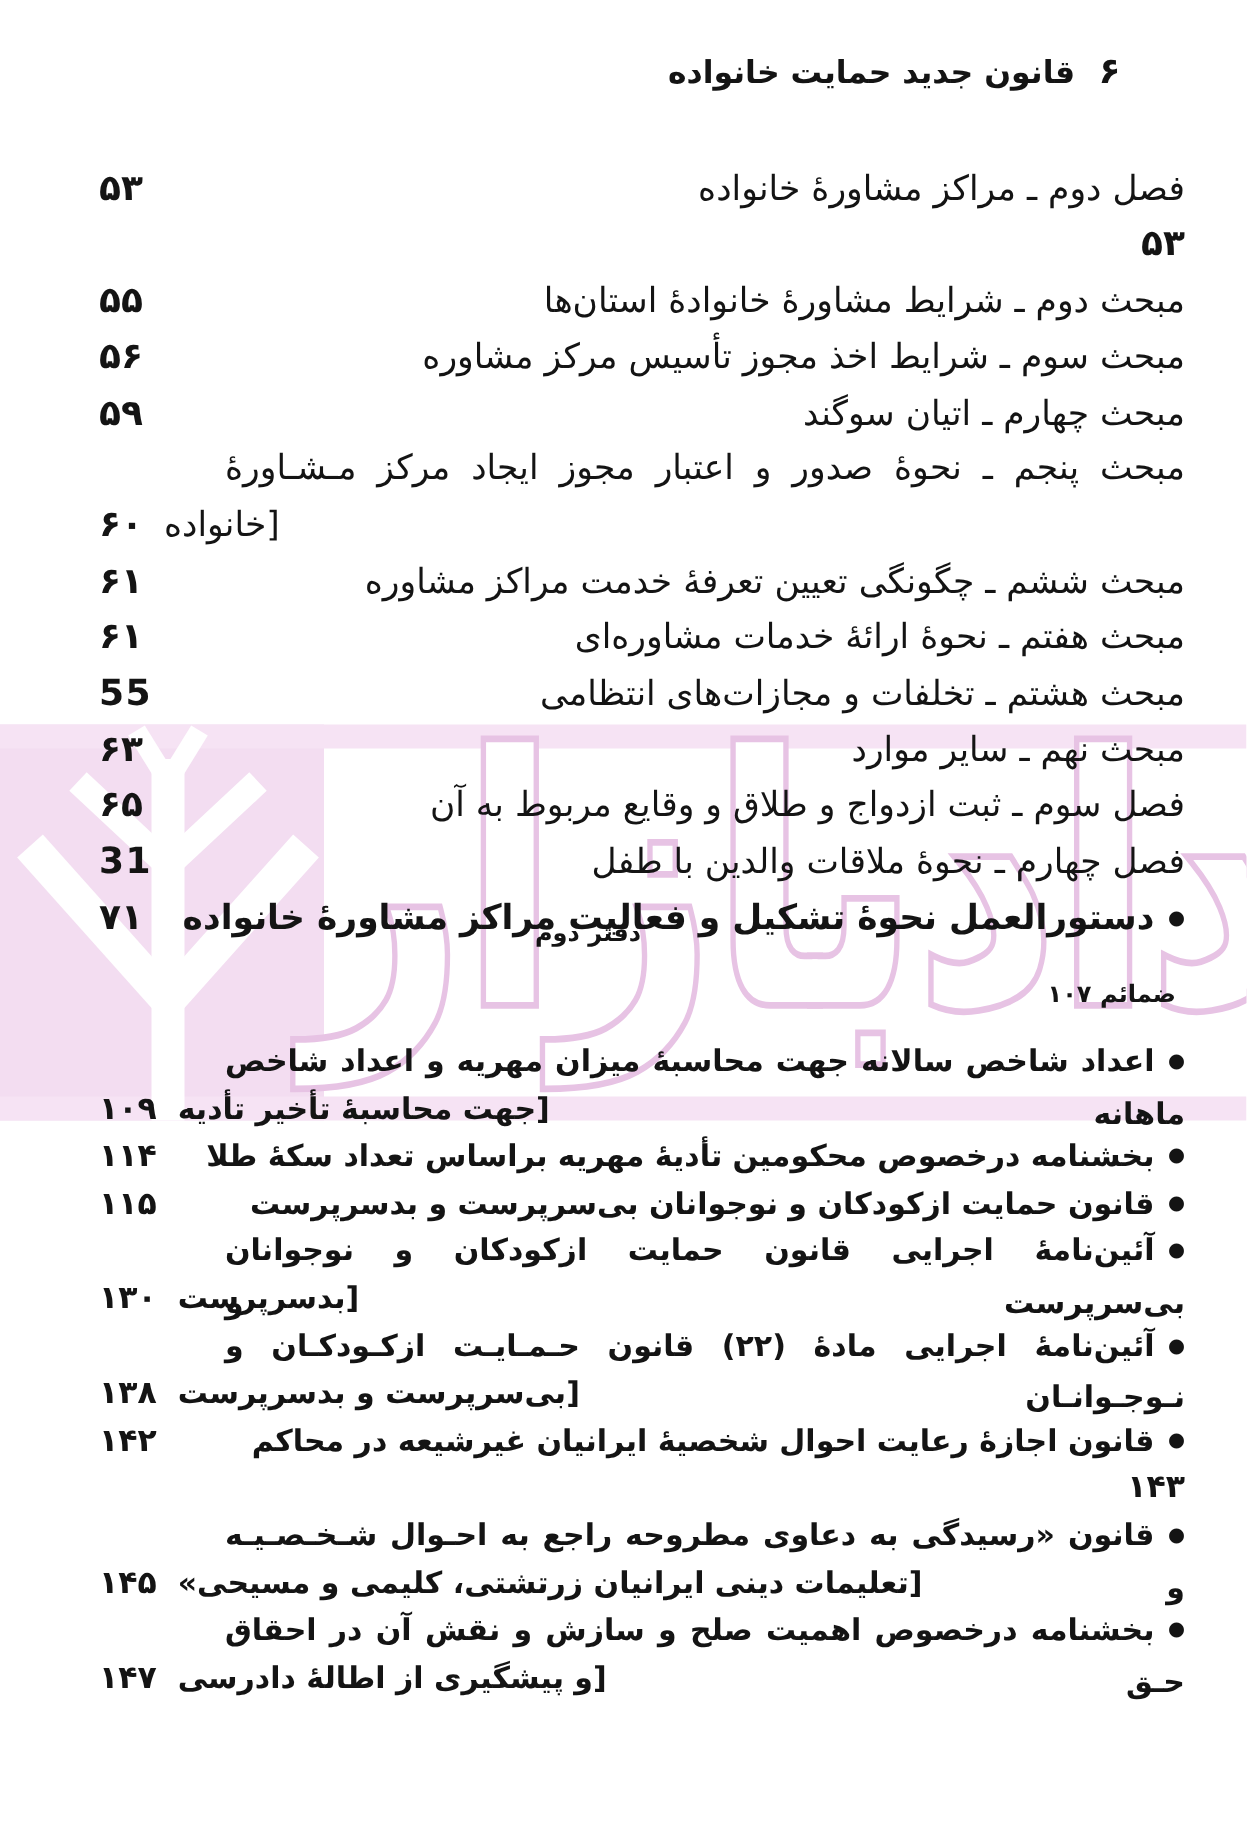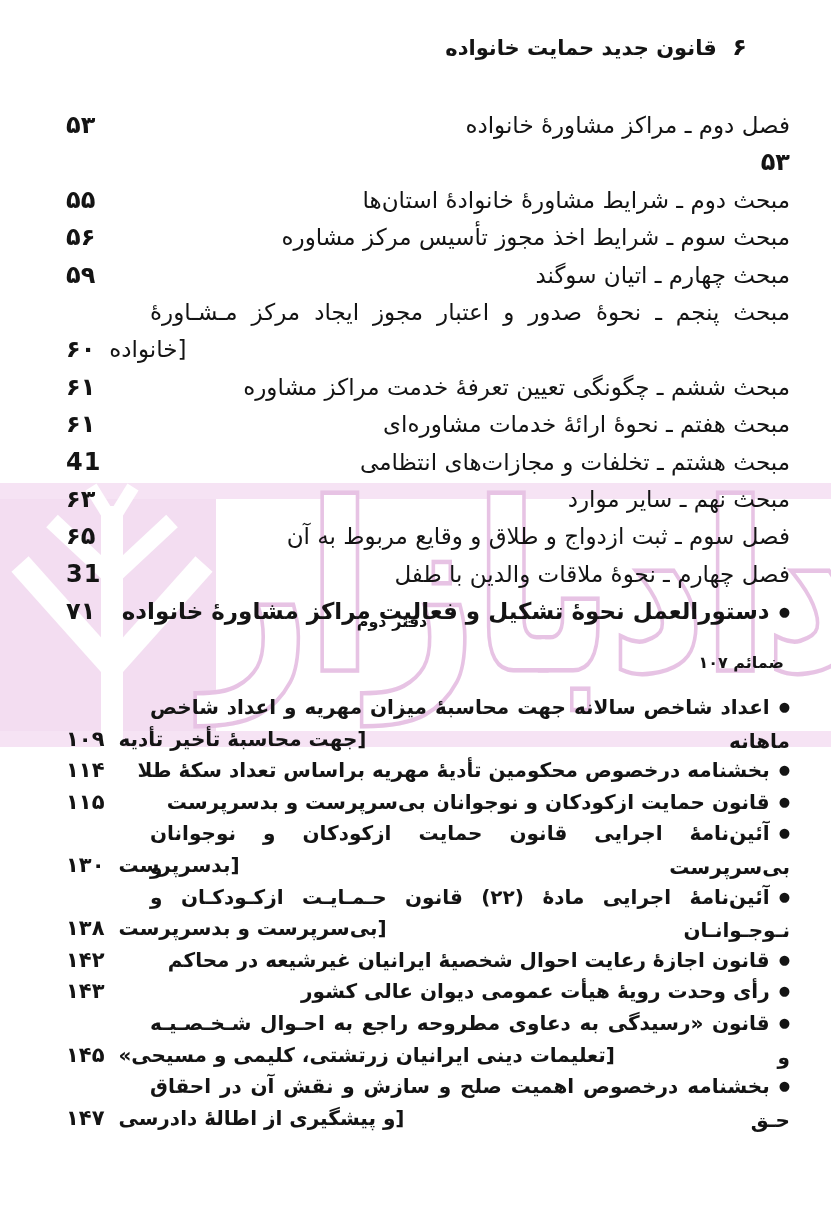--- a/index.html
+++ b/index.html
@@ -84,21 +84,21 @@
     <div class="row">
       <span class="t"><span class="title">مبحث ششم ـ چگونگی تعیین تعرفهٔ خدمت مراکز مشاوره</span></span>
       <span class="num">۶۱</span>
     </div>
     <div class="row">
       <span class="t"><span class="title">مبحث هفتم ـ نحوهٔ ارائهٔ خدمات مشاوره‌ای</span></span>
       <span class="num">۶۱</span>
     </div>
     <div class="row">
       <span class="t"><span class="title">مبحث هشتم ـ تخلفات و مجازات‌های انتظامی</span></span>
-      <span class="num">41</span>
+      <span class="num">55</span>
     </div>
     <div class="row">
       <span class="t"><span class="title">مبحث نهم ـ سایر موارد</span></span>
       <span class="num">۶۳</span>
     </div>
     <div class="row">
       <span class="t"><span class="title">فصل سوم ـ ثبت ازدواج و طلاق و وقایع مربوط به آن</span></span>
       <span class="num">۶۵</span>
     </div>
     <div class="row">
@@ -141,21 +141,20 @@
     <div class="row justify"><span class="t"><span class="bullet">●</span><span class="title">آئین‌نامهٔ اجرایی مادهٔ (۲۲) قانون حـمـایـت ازکـودکـان و نـوجـوانـان</span></span></div>
     <div class="row cont">
       <span class="t"><span class="title">[بی‌سرپرست و بدسرپرست</span></span>
       <span class="num">۱۳۸</span>
     </div>
     <div class="row">
       <span class="t"><span class="bullet">●</span><span class="title">قانون اجازهٔ رعایت احوال شخصیهٔ ایرانیان غیرشیعه در محاکم</span></span>
       <span class="num">۱۴۲</span>
     </div>
     <div class="row">
-      <span class="t"><span class="bullet">●</span><span class="title">رأی وحدت رویهٔ هیأت عمومی دیوان عالی کشور</span></span>
       <span class="num">۱۴۳</span>
     </div>
     <div class="row justify"><span class="t"><span class="bullet">●</span><span class="title">قانون «رسیدگی به دعاوی مطروحه راجع به احـوال شـخـصـیـه و</span></span></div>
     <div class="row cont">
       <span class="t"><span class="title">[تعلیمات دینی ایرانیان زرتشتی، کلیمی و مسیحی»</span></span>
       <span class="num">۱۴۵</span>
     </div>
     <div class="row justify"><span class="t"><span class="bullet">●</span><span class="title">بخشنامه درخصوص اهمیت صلح و سازش و نقش آن در احقاق حـق</span></span></div>
     <div class="row cont">
       <span class="t"><span class="title">[و پیشگیری از اطالهٔ دادرسی</span></span>

